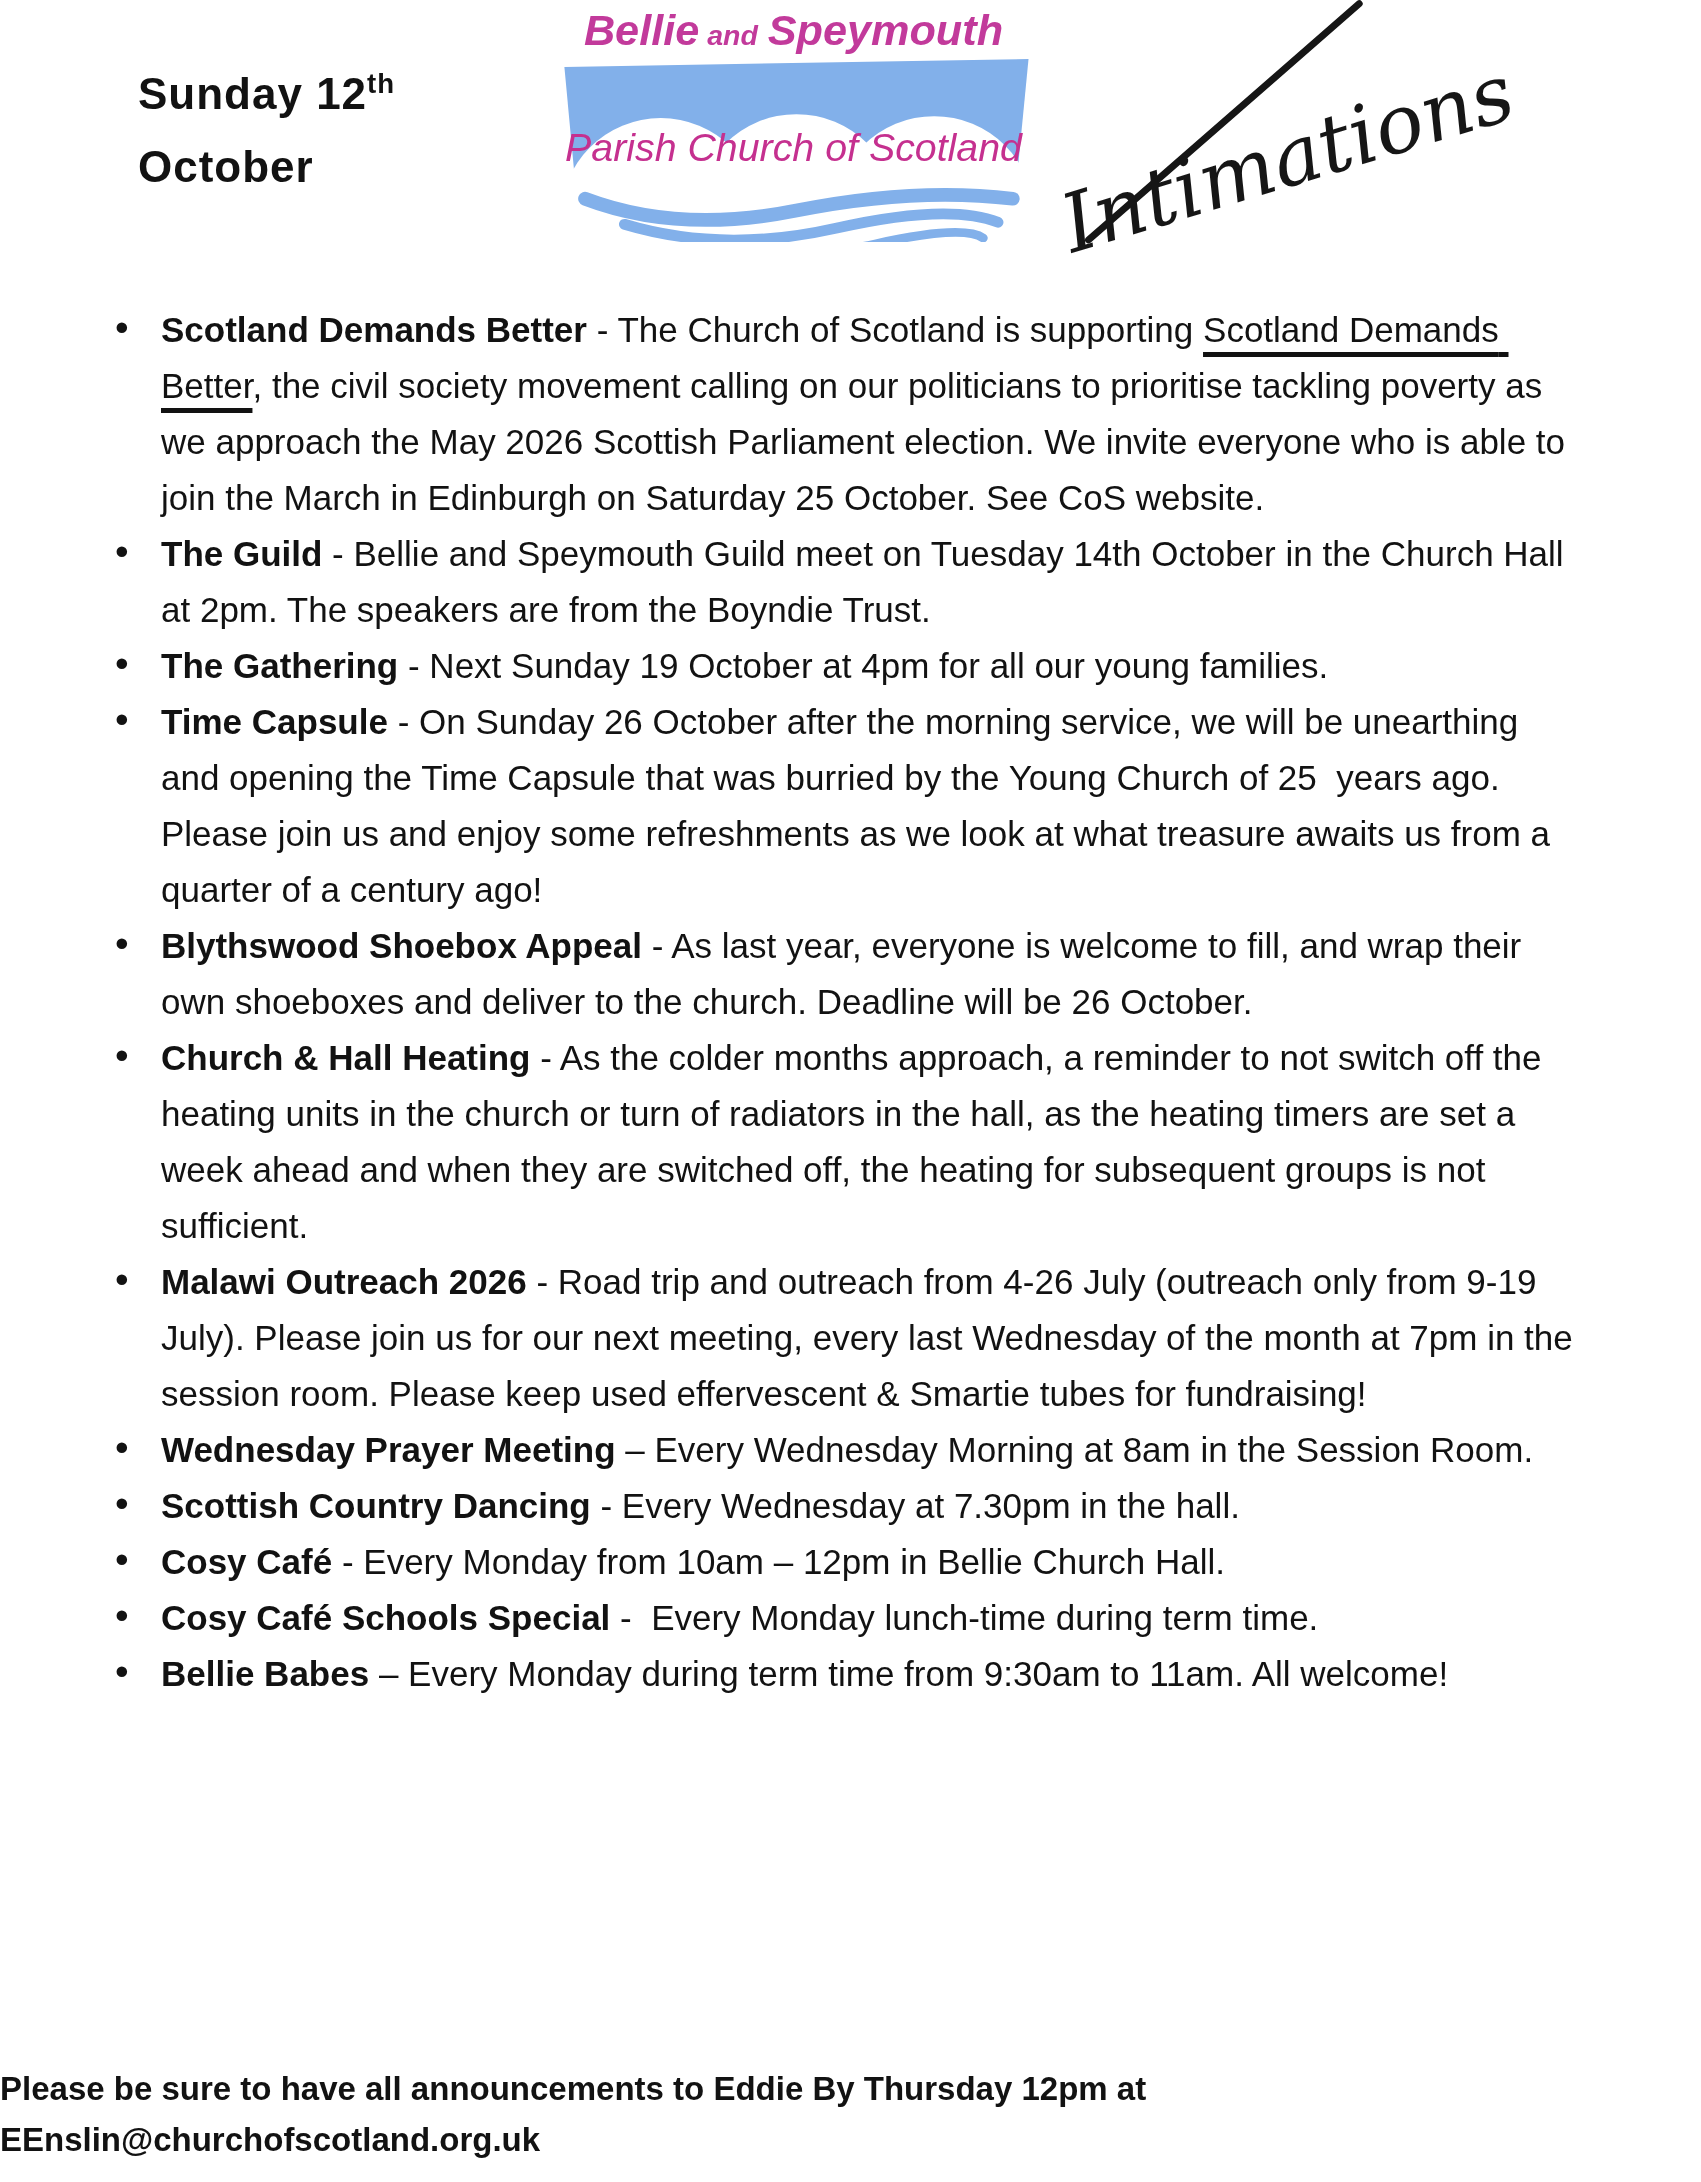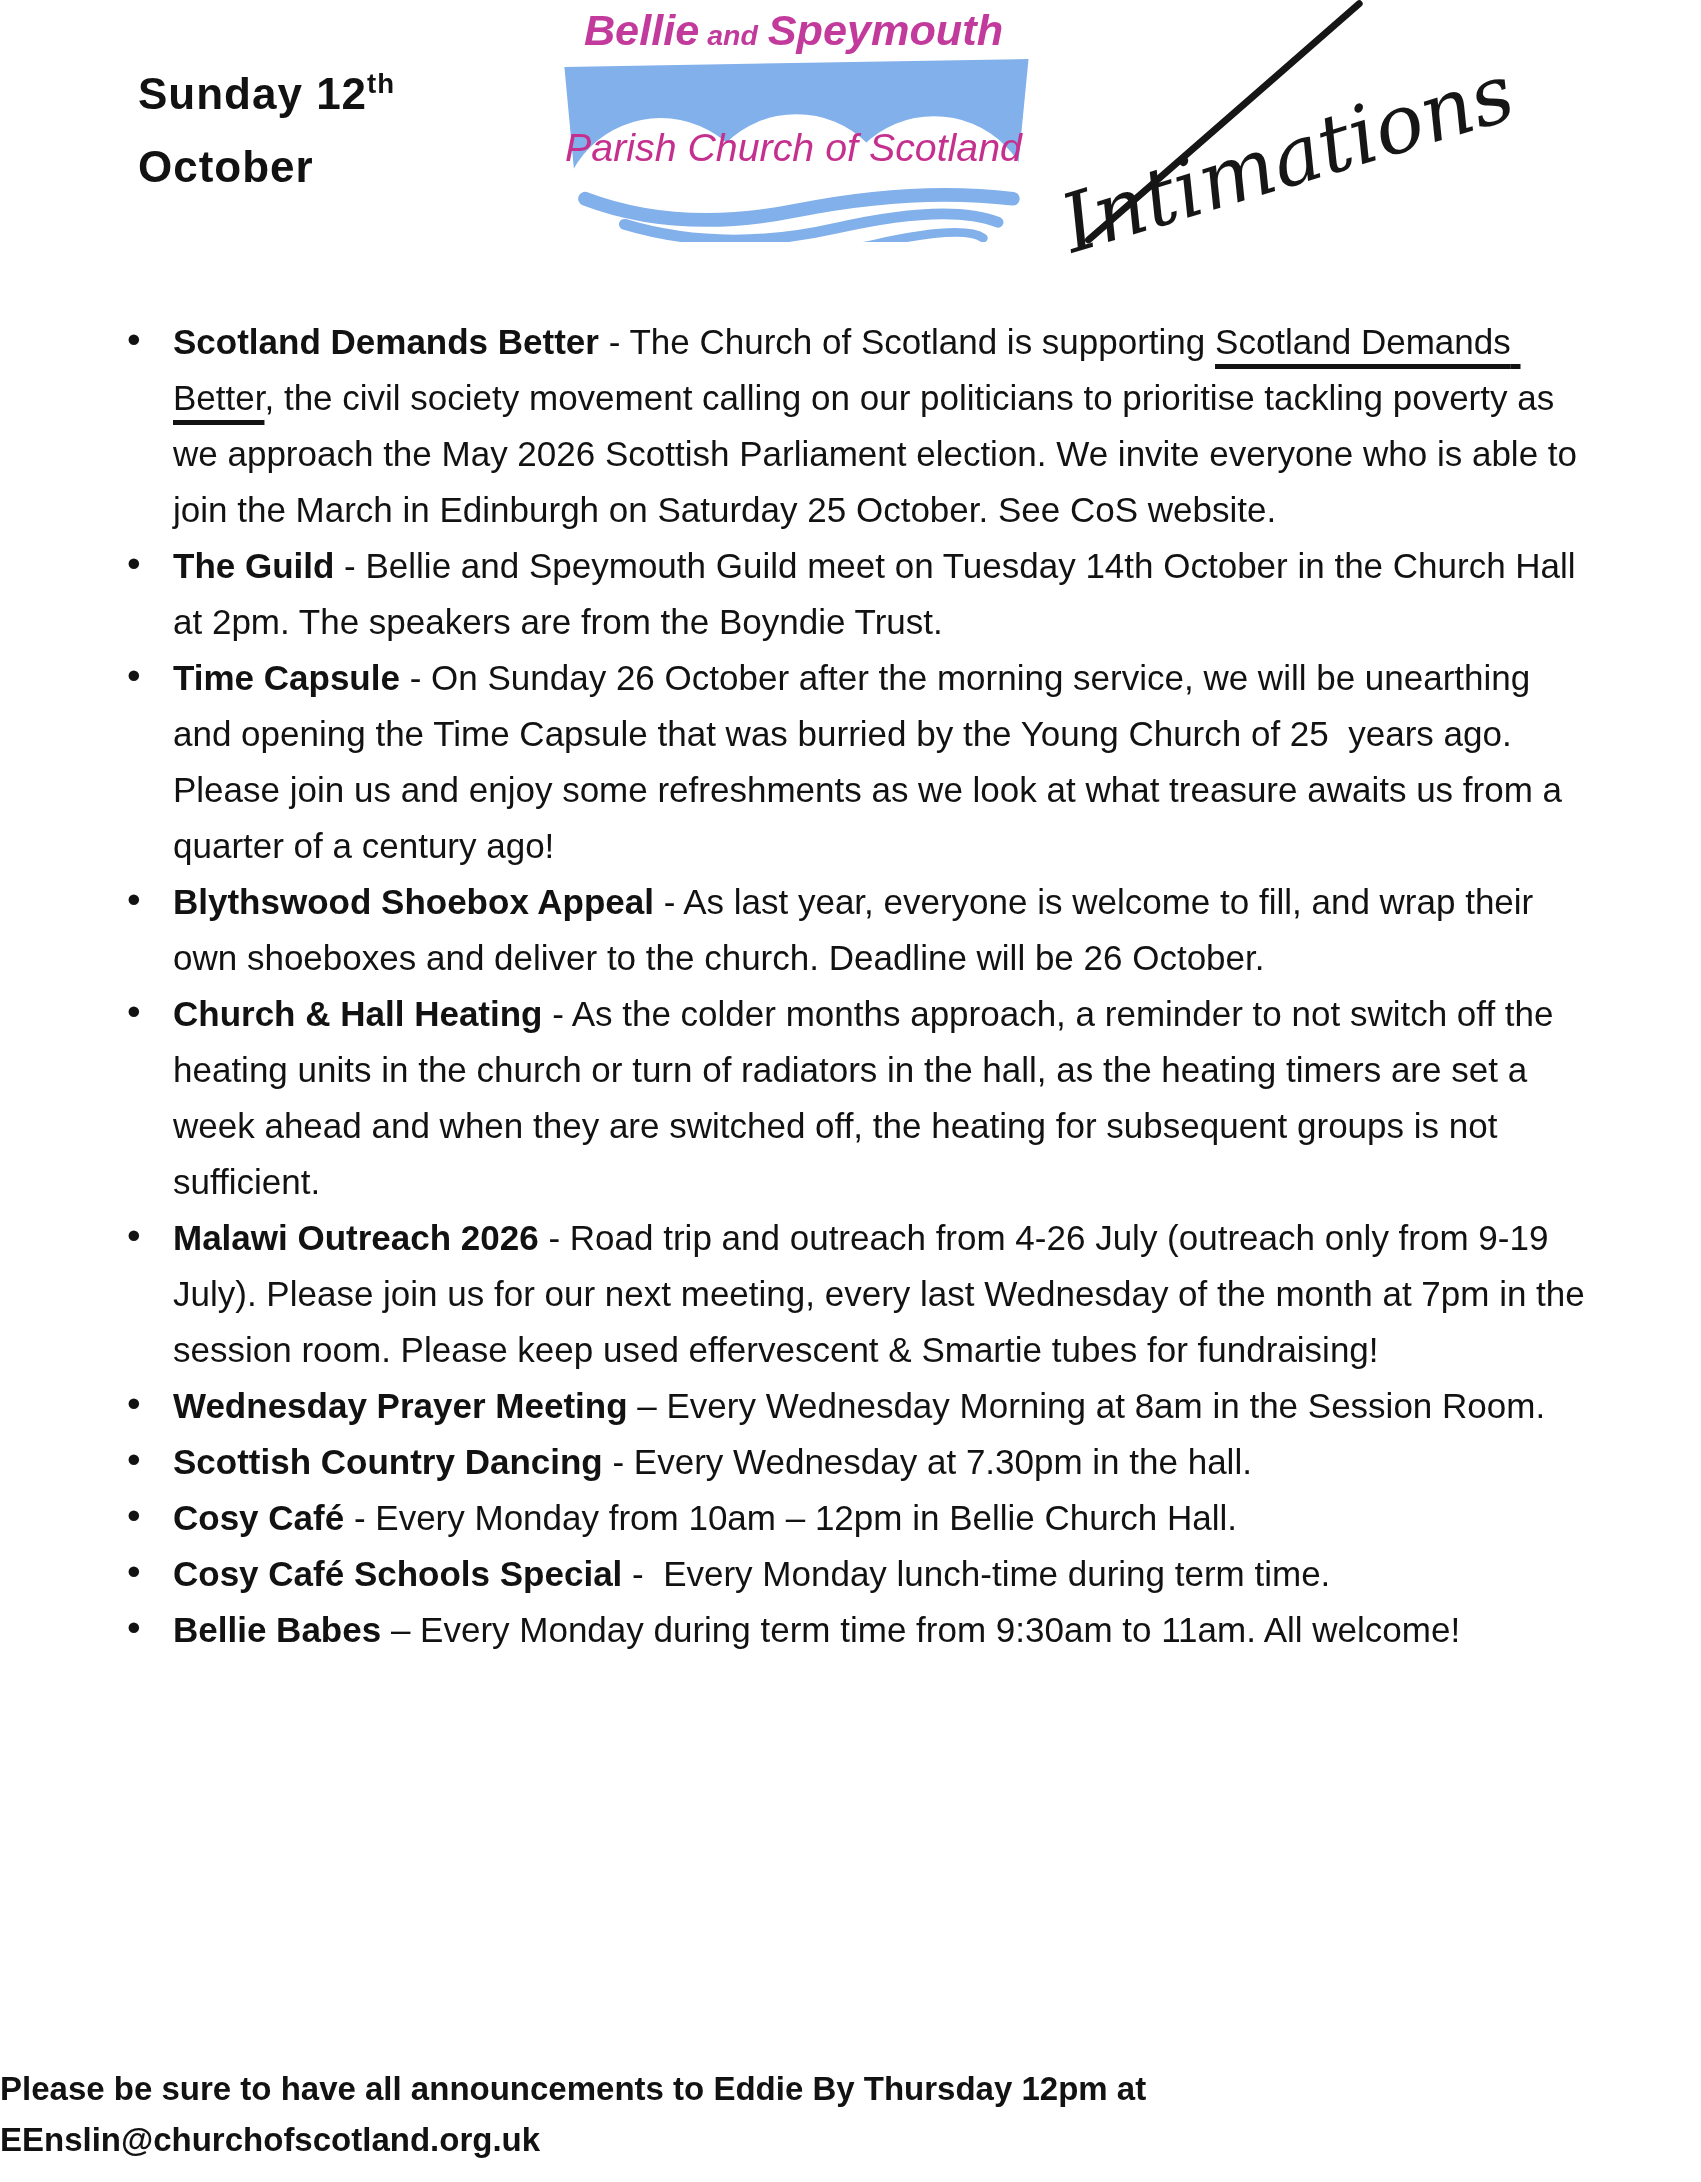--- a/index.html
+++ b/index.html
@@ -20,21 +20,21 @@
   }
   .date-block sup { font-size:27.6px; vertical-align:super; line-height:0; }
 
   .logo { position:absolute; left:550px; top:5.9px; width:488px; height:236px; }
 
   .script-title-wrap { position:absolute; left:1034px; top:-13.8px; width:493px; height:315px; }
 
   
   .announcements {
     position:absolute; top:296px; left:0;
-    margin:18px; padding:0 0 0 155px; list-style:none;
+    margin:6px; padding:0 0 0 155px; list-style:none;
     width:1419px;
   }
   .announcements li {
     position:relative;
     font-size:35px; line-height:56px; font-weight:400;
   }
   .announcements li::before {
     content:"\2022";
     position:absolute; left:-46px; top:-2px;
     font-size:39px; color:#121212;
@@ -93,20 +93,21 @@
     </svg>
   </div>
 
 </div>
 
 <ul class="announcements">
   <li><span class="t">Scotland Demands Better</span><span class="s"> - </span><span class="b"><span>The Church of Scotland is supporting </span><span class="u">Scotland Demands Better</span><span>, the civil society movement calling on our politicians to prioritise tackling poverty as we approach the May 2026 Scottish Parliament election. We invite everyone who is able to join the March in Edinburgh on Saturday 25 October. See CoS website.</span></span></li>
 
   <li><span class="t">The Guild</span><span class="s"> - </span><span class="b"><span>Bellie and Speymouth Guild meet on Tuesday 14th October in the Church Hall at 2pm. The speakers are from the Boyndie Trust.</span></span></li>
 
+  <li><span class="t">The Gathering</span><span class="s"> - </span><span class="b"><span>Next Sunday 19 October at 4pm for all our young families.</span></span></li>
 
   <li><span class="t">Time Capsule</span><span class="s"> - </span><span class="b"><span>On Sunday 26 October after the morning service, we will be unearthing and opening the Time Capsule that was burried by the Young Church of 25  years ago. Please join us and enjoy some refreshments as we look at what treasure awaits us from a quarter of a century ago!</span></span></li>
 
   <li><span class="t">Blythswood Shoebox Appeal</span><span class="s"> - </span><span class="b"><span>As last year, everyone is welcome to fill, and wrap their own shoeboxes and deliver to the church. Deadline will be 26 October.</span></span></li>
 
   <li><span class="t">Church &amp; Hall Heating</span><span class="s"> - </span><span class="b"><span>As the colder months approach, a reminder to not switch off the heating units in the church or turn of radiators in the hall, as the heating timers are set a week ahead and when they are switched off, the heating for subsequent groups is not sufficient.</span></span></li>
 
   <li><span class="t">Malawi Outreach 2026</span><span class="s"> - </span><span class="b"><span>Road trip and outreach from 4-26 July (outreach only from 9-19 July). Please join us for our next meeting, every last Wednesday of the month at 7pm in the session room. Please keep used effervescent &amp; Smartie tubes for fundraising!</span></span></li>
 
   <li><span class="t">Wednesday Prayer Meeting</span><span class="s"> – </span><span class="b"><span>Every Wednesday Morning at 8am in the Session Room.</span></span></li>

